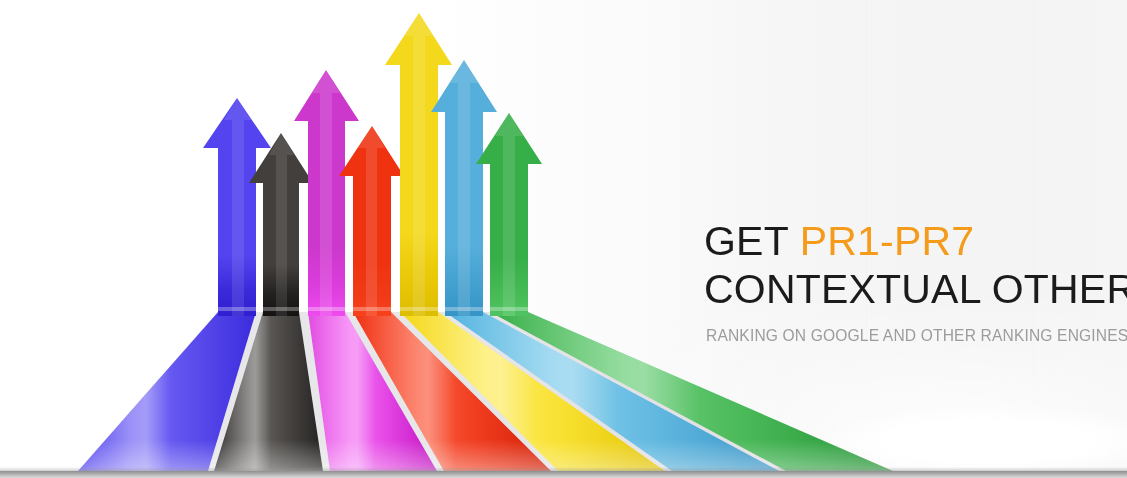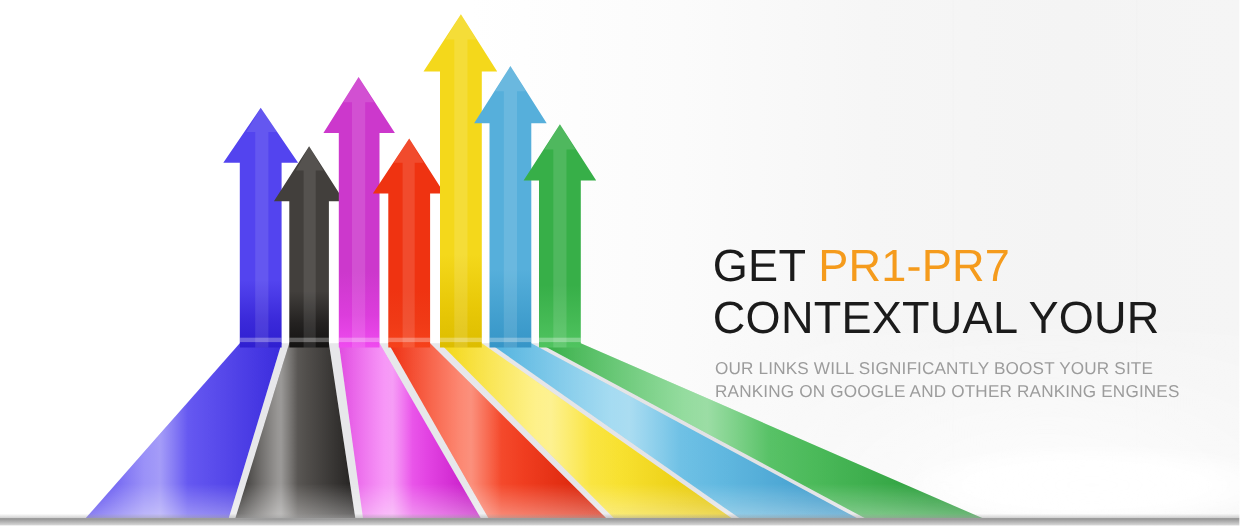--- a/index.html
+++ b/index.html
@@ -98,21 +98,21 @@
     position: absolute;
     left: 0;
     top: 0;
     width: 1127px;
     height: 478px;
   }
 
   
   .copy {
     position: absolute;
-    left: 648px;
+    left: 704px;
     top: 218px;
     width: 420px;
   }
   .headline {
     margin: 0;
     font-size: 41px;
     line-height: 47px;
     font-weight: 400;
     letter-spacing: 0.2px;
     color: #1b1b1b;
@@ -352,20 +352,19 @@
     </g>
   </svg>
 
   <div class="horizon-soft"></div>
   <div class="horizon"></div>
 
   <div class="copy">
     <h1 class="headline line1"><span>GET</span>
       <span class="accent">PR1-PR7</span>
     </h1>
-    <h1 class="headline line2">CONTEXTUAL YOUR</h1>
+    <h1 class="headline line2">CONTEXTUAL OTHER</h1>
     <p class="subcopy">
-      <span>OUR LINKS WILL SIGNIFICANTLY BOOST YOUR SITE</span>
       <span>RANKING ON GOOGLE AND OTHER RANKING ENGINES</span>
     </p>
   </div>
 
 </div>
 
 </body></html>

